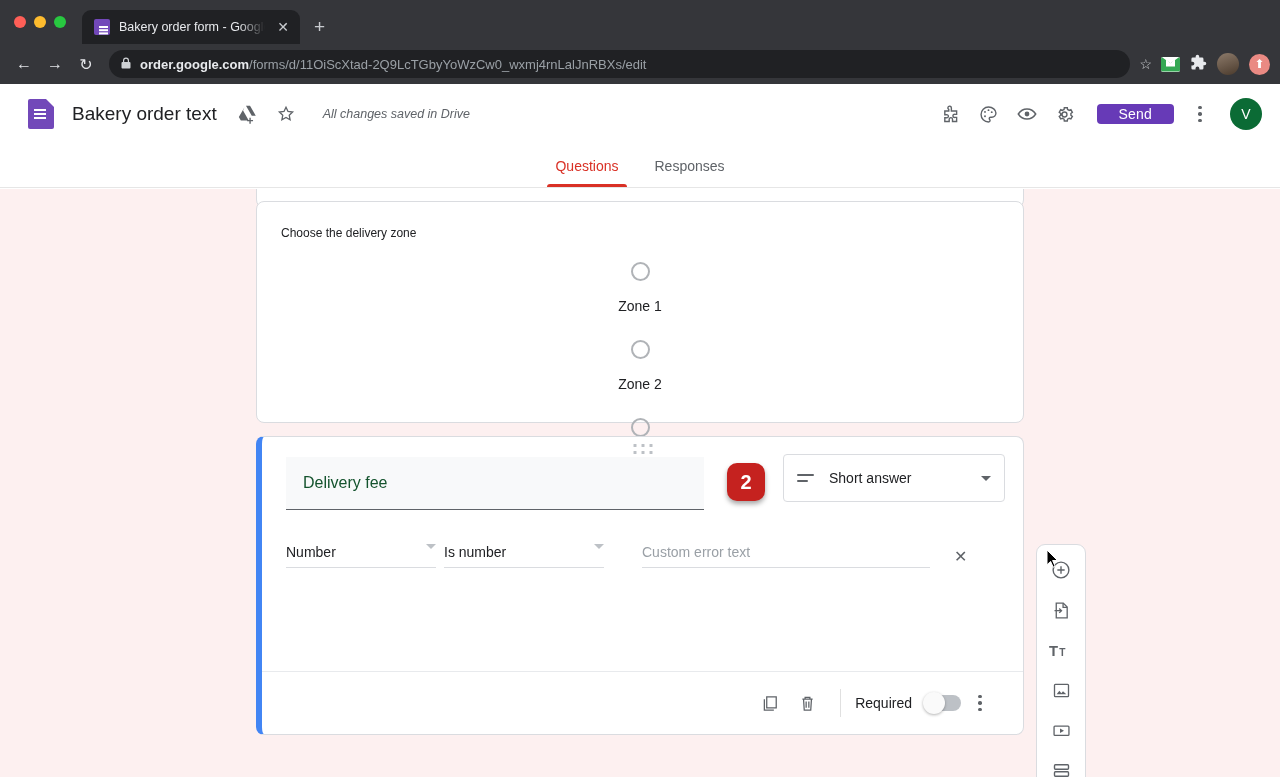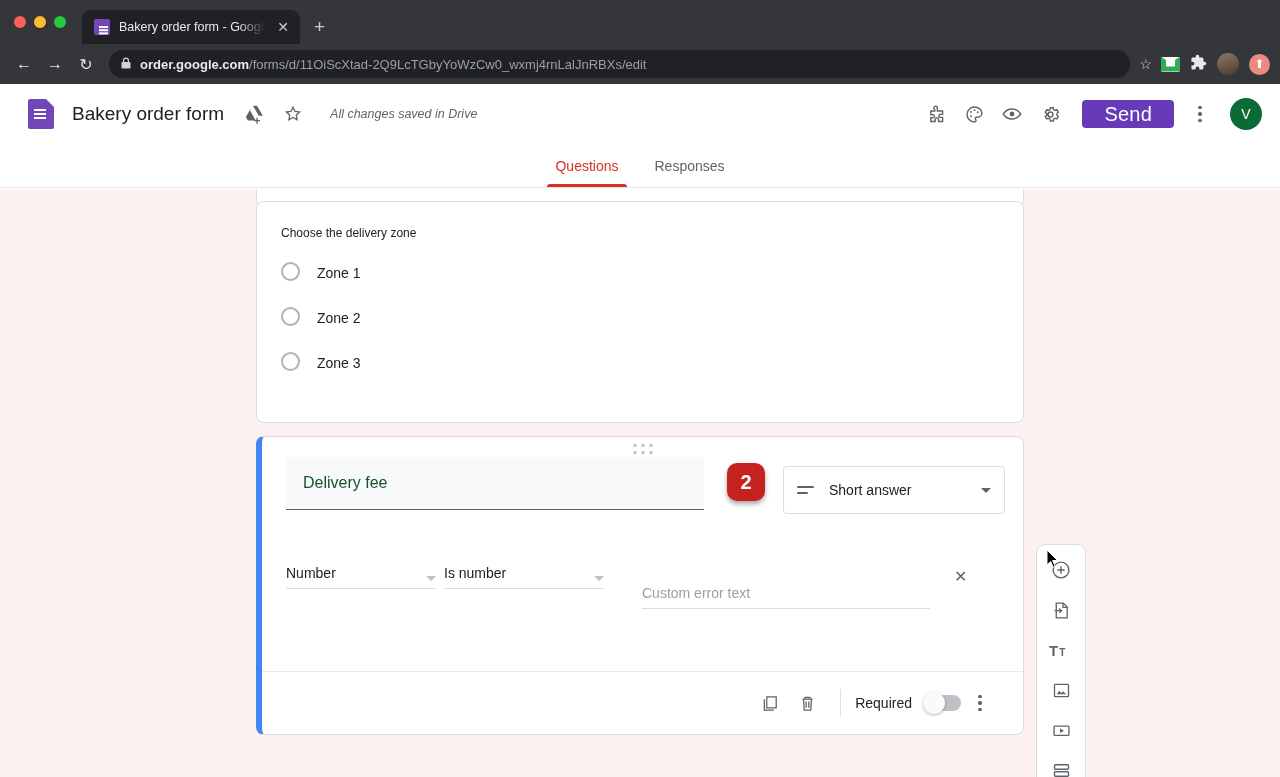--- a/index.html
+++ b/index.html
@@ -70,21 +70,21 @@
   .form-title { font-size: 19px; color: #202124; font-weight: 400; }
   .hdr-icon { width: 34px; height: 34px; display: flex; align-items: center; justify-content: center;
               color: #5f6368; border-radius: 50%; }
   #drive-add { margin-left: 14px; }
   #star-btn { margin-left: 4px; }
   .saved-text { font-size: 12.5px; color: #5f6368; font-style: italic; margin-left: 20px; }
   .hdr-right { margin-left: auto; display: flex; align-items: center; gap: 14px; }
   .hdr-right .hdr-icon { width: 24px; height: 24px; }
   .send-btn {
     background: #673ab7; color: #fff; border: none; border-radius: 4px;
-    height: 28px; padding: 0 22px; font-size: 20px; font-family: inherit;
+    height: 20px; padding: 0 22px; font-size: 14px; font-family: inherit;
     margin-left: 6px; letter-spacing: .2px;
   }
   .avatar-v {
     width: 32px; height: 32px; border-radius: 50%; background: #0b6b35; color: #fff;
     display: flex; align-items: center; justify-content: center; font-size: 14px; margin-left: 4px;
   }
 
   .tabs-row { height: 44px; display: flex; justify-content: center; align-items: stretch; gap: 0;
               border-bottom: 1px solid #e6e6e6; background: #fff; }
   .ftab { display: flex; align-items: center; padding: 0 18px; font-size: 14px; color: #5f6368;
@@ -95,21 +95,21 @@
 
   .canvas { position: absolute; left:0; right:0; top: 105px; bottom: 0; background: #fdf0f0; overflow: hidden; }
   .card {
     position: absolute; left: 256px; width: 768px; background: #fff;
     border: 1px solid #dadce0; border-radius: 8px;
   }
   .card-top-partial { top: -19px; height: 38px; }
   .card-zone { top: 12px; height: 222px; padding: 24px; }
 
   .q-title { font-size: 12px; color: #202124; margin-bottom: 22px; }
-  .radio-row { display: flex; align-items: flex-end; gap: 17px; margin-bottom: 26px; }
+  .radio-row { display: flex; align-items: center; gap: 17px; margin-bottom: 26px; flex-direction: column; }
   .radio { width: 19px; height: 19px; border: 2px solid #b0b3b7; border-radius: 50%; flex: 0 0 auto; }
   .radio-label { font-size: 14px; color: #202124; }
 
   
   .card-active {
     top: 247px; height: 299px; border-left: 6px solid #4285f4; padding: 0;
   }
   .drag-handle { position:absolute; left: 50%; transform: translateX(-50%); top: 7px;
                  display:grid; grid-template-columns: repeat(3,3px); grid-template-rows: repeat(2,3px);
                  gap: 4px 5px; }
@@ -120,44 +120,44 @@
     width: 418px; background: #f8f9fa; border-bottom: 1px solid #5f6368;
     padding: 17px 16px 17px 17px; font-size: 16px; color: #14532d;
   }
   .badge2 {
     width: 38px; height: 38px; background: #c5221f; color: #fff; border-radius: 10px;
     display: flex; align-items: center; justify-content: center;
     font-size: 20px; font-weight: 700; box-shadow: 0 3px 5px rgba(0,0,0,.35);
     position: absolute; left: 465px; top: 26px;
   }
   .type-select {
-    position: absolute; left: 521px; top: 29px;
+    position: absolute; left: 521px; top: 17px;
     width: 222px; height: 48px; border: 1px solid #dadce0; border-radius: 4px;
     display: flex; align-items: center; padding: 0 13px; gap: 15px; background: #fff;
   }
   .type-icon { width: 17px; color:#5f6368; }
   .type-icon i { display:block; height:2px; background:#5f6368; border-radius:1px; }
   .type-icon i:first-child { width: 17px; margin-bottom: 4px; }
   .type-icon i:last-child { width: 11px; }
   .type-label { font-size: 14px; color: #202124; flex: 1; }
   .caret { width:0;height:0;border-left:5px solid transparent;border-right:5px solid transparent;
            border-top:5px solid #5f6368; }
   .caret.light { border-top-color:#bdc1c6; }
 
   .short-answer-line {
     margin-top: 36px; width: 360px; font-size: 14px; color: #80868b;
     padding-bottom: 8px; border-bottom: 1px dotted #c4c7c5;
   }
 
   .validation-row { display: flex; align-items: center; margin-top: 34px; gap: 0; }
-  .vfield { display: flex; align-items: flex-end; border-bottom: 1px solid #dadce0;
+  .vfield { display: flex; align-items: flex-start; border-bottom: 1px solid #dadce0;
             padding-bottom: 7px; }
   .v1 { width: 150px; justify-content: space-between; }
   .v2 { width: 160px; justify-content: space-between; margin-left: 8px; }
-  .v3 { width: 288px; margin-left: 38px; margin-top: 41px; }
+  .v3 { width: 288px; margin-left: 38px; }
   .vtext { font-size: 14px; color: #202124; }
   .vtext.ph { color: #9aa0a6; }
   .vclose { margin-left: 24px; color: #5f6368; font-size: 16px; }
 
   .card-footer {
     position:absolute; left: 0; right: 0; bottom: 0; height: 63px;
     border-top: 1px solid #e8eaed; display: flex; align-items: center;
     justify-content: flex-end; padding-right: 24px; gap: 0;
   }
   .ficon { width: 38px; height: 38px; display:flex; align-items:center; justify-content:center;
@@ -229,21 +229,21 @@
     </div>
   </div>
 </div>
 
 <div class="app">
 
   <div class="forms-header">
     <span class="forms-logo">
         <i></i>
       </span>
-    <span class="form-title">Bakery order form</span>
+    <span class="form-title">Bakery order text</span>
 
     <span class="hdr-icon" id="drive-add">
       <svg width="22" height="22" viewBox="0 0 24 24">
           <path fill="#5f6368" d="M9.8 3h4.4l6.3 11h-4.4zM8.2 4.6L2 15.4 4.2 19h8.6L6.6 8.2zM13.5 16v2.5H11V20h2.5v2.5H15V20h2.5v-1.5H15V16z"></path>
         </svg>
     </span>
     <span class="hdr-icon" id="star-btn">
       <svg width="20" height="20" viewBox="0 0 24 24">
           <path fill="none" stroke="#5f6368" stroke-width="1.6" d="M12 4l2.4 5 5.5.7-4 3.8 1 5.4-4.9-2.7-4.9 2.7 1-5.4-4-3.8 5.5-.7z"></path>
         </svg>

